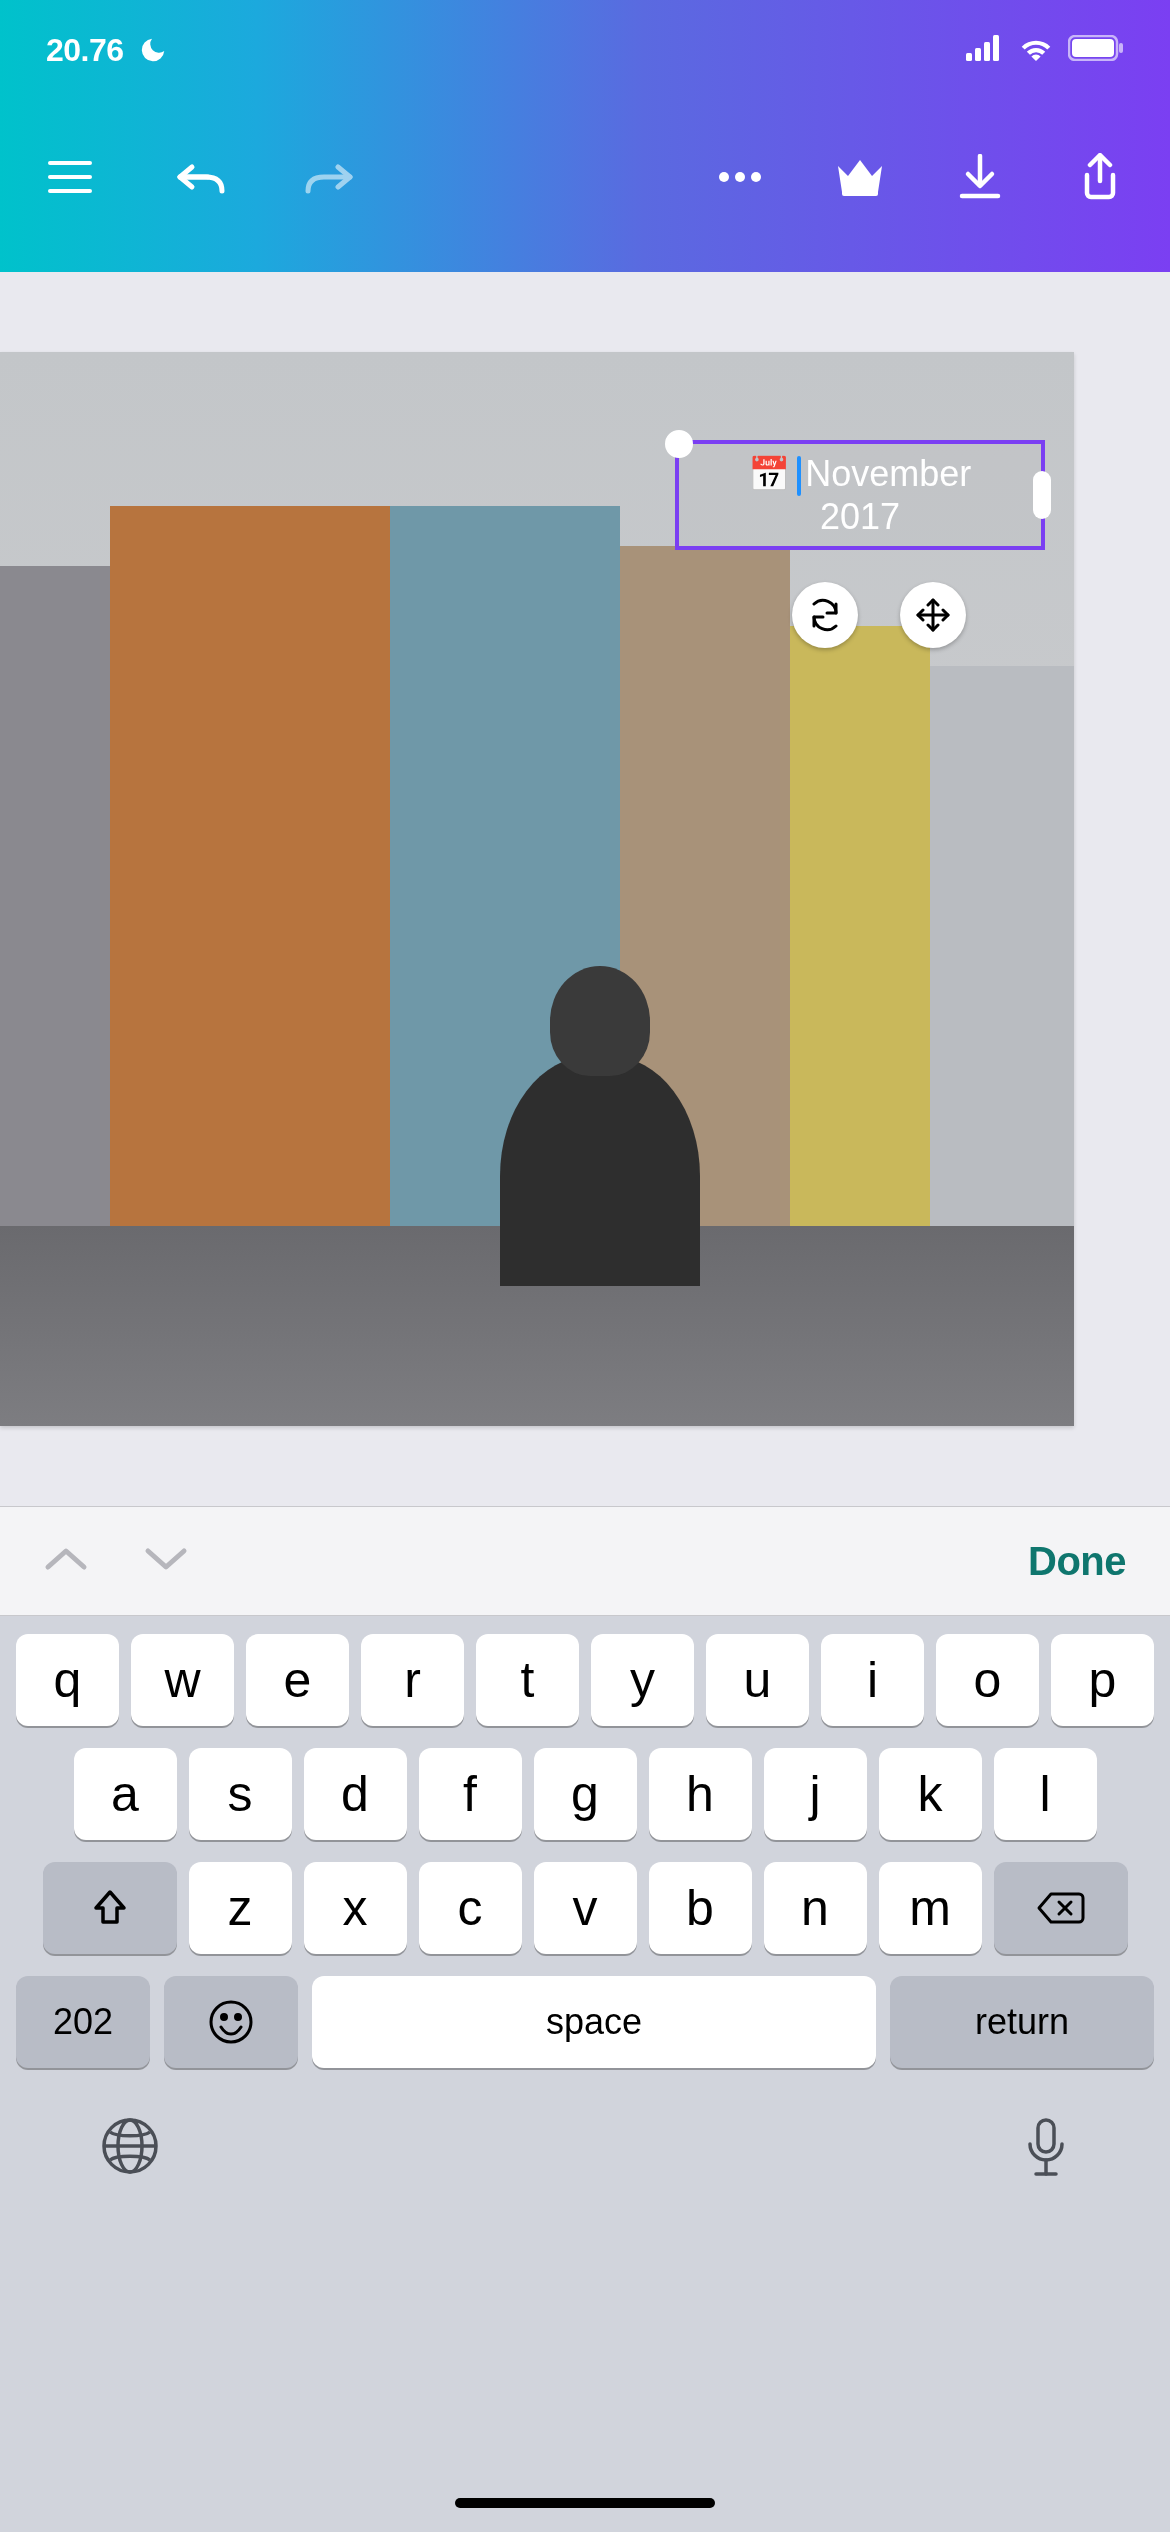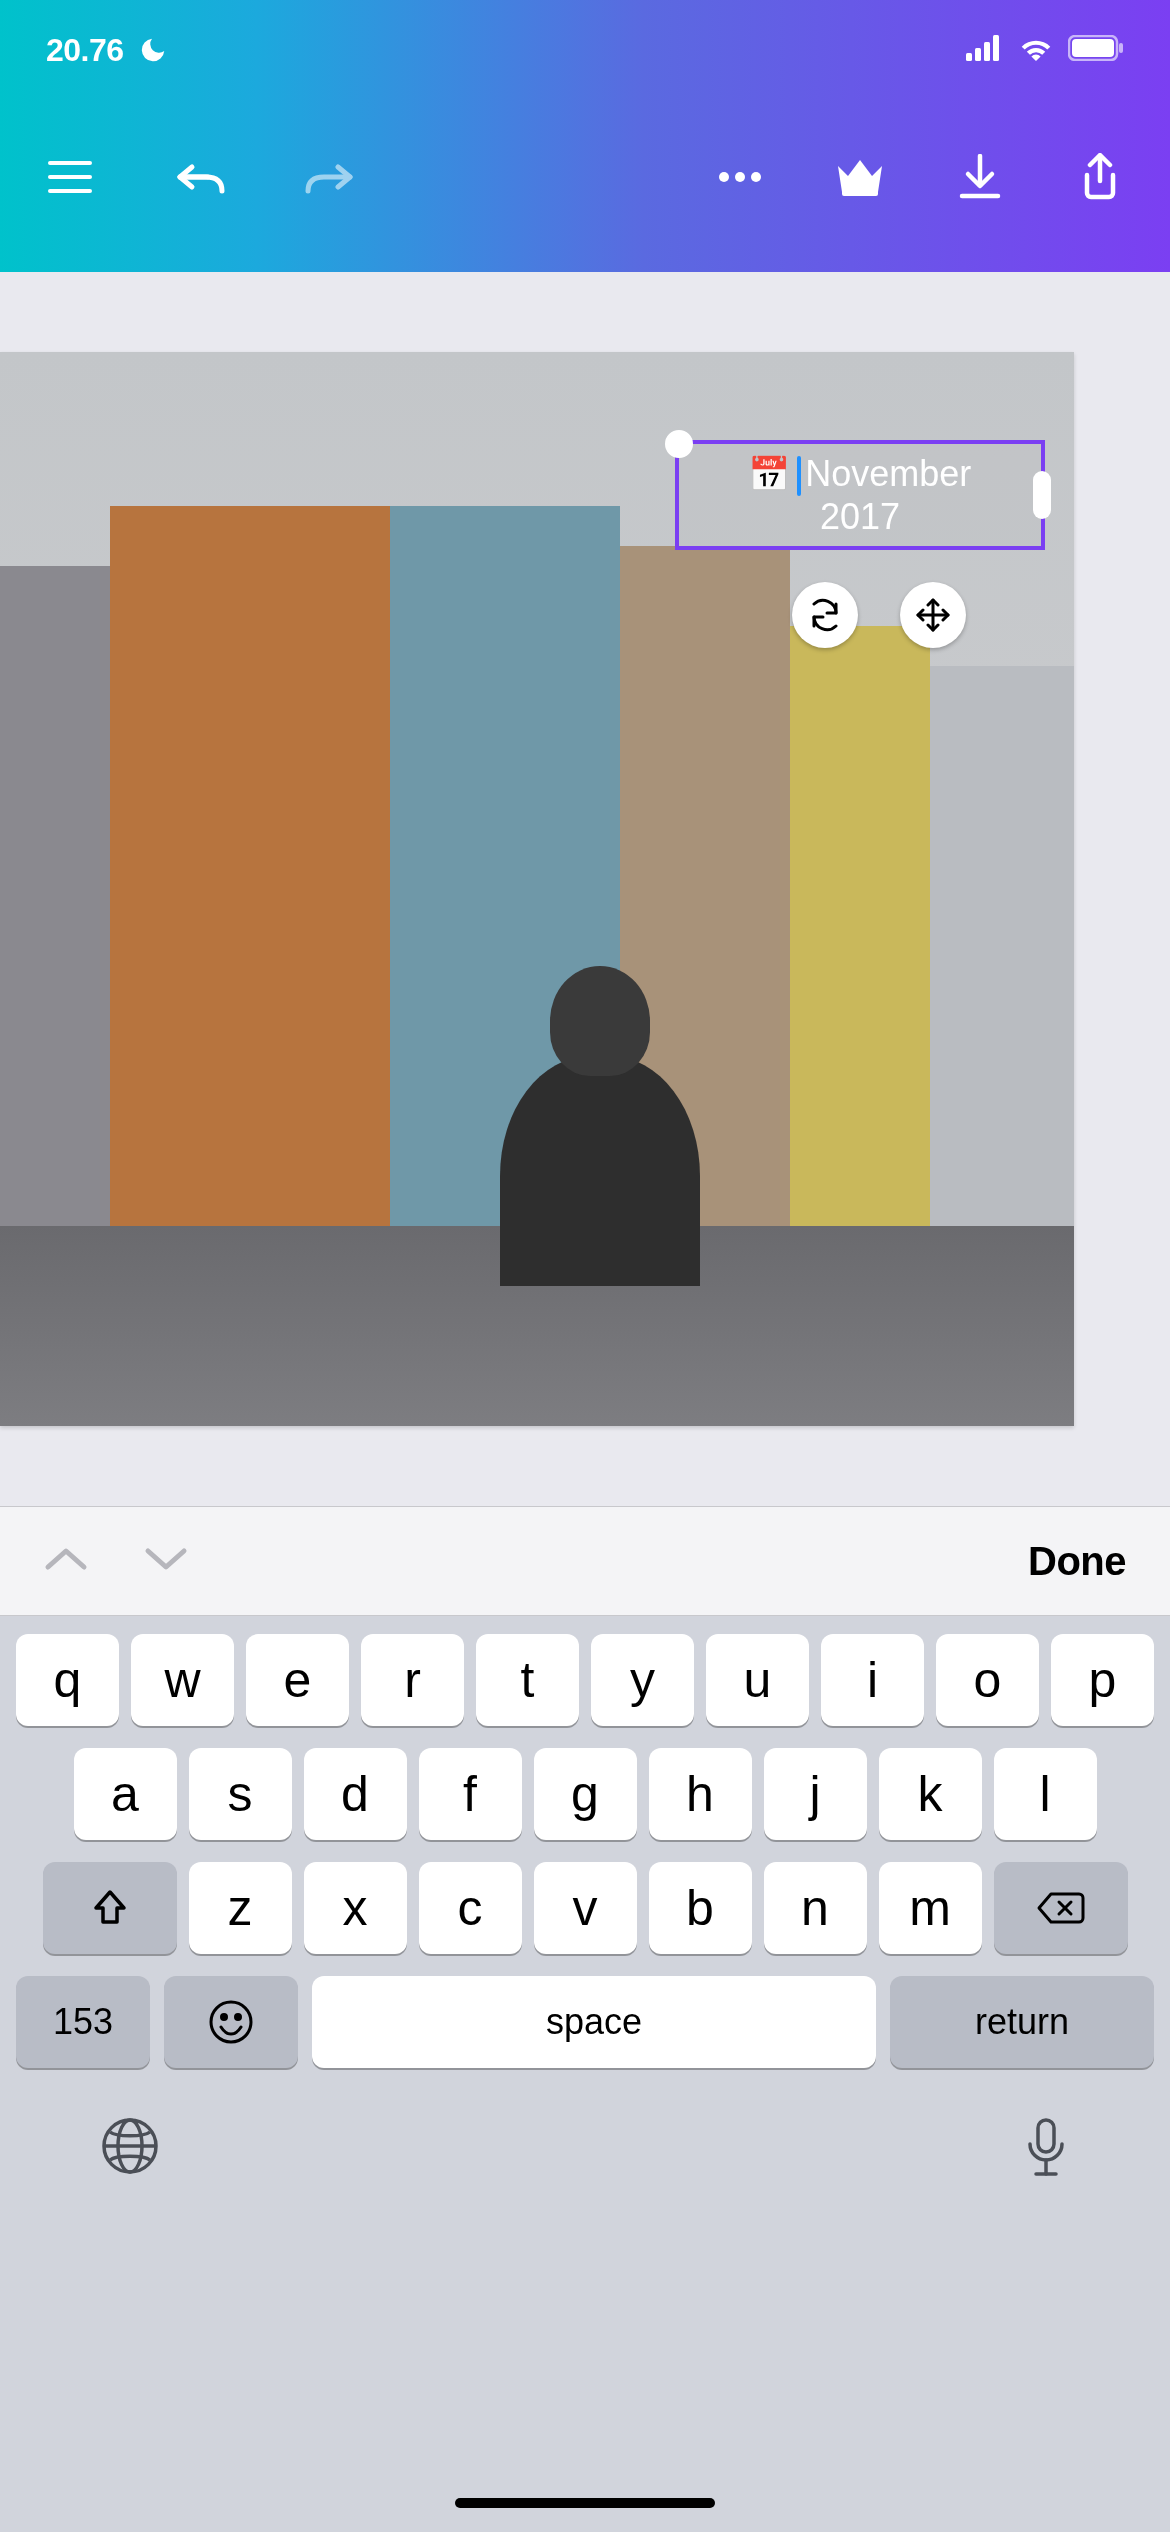--- a/index.html
+++ b/index.html
@@ -107,21 +107,21 @@
     box-shadow: 0 2px 4px rgba(0,0,0,.25);
   }
 
   
   .kb-accessory {
     width:100%; height:110px; background:#f4f4f6; border-top:1px solid #c8c8cc; border-bottom:1px solid #c8c8cc;
     display:flex; align-items:center; justify-content:space-between; padding: 0 44px;
   }
   .kb-acc-left { display:flex; gap:56px; }
   .kb-acc-arrow { color:#b6b6bc; }
-  .kb-done { color:#000000; font-size:40px; font-weight:600; letter-spacing:-0.5px; }
+  .kb-done { color:#0f766e; font-size:40px; font-weight:600; letter-spacing:-0.5px; }
 
   
   .keyboard {
     width:100%; height: 916px;
     background:#d1d4dc;
     padding: 18px 10px 0 10px;
     display:flex; flex-direction:column;
   }
   .krow { display:flex; justify-content:center; gap:12px; margin-bottom:22px; }
   .key {
@@ -348,21 +348,21 @@
     <div class="key">m</div>
     <div class="key fn backspace">
       <svg width="48" height="36" viewBox="0 0 48 36" fill="none" stroke="#000" stroke-width="3" stroke-linejoin="round" stroke-linecap="round">
         <path d="M14 4 H42 a4 4 0 0 1 4 4 V28 a4 4 0 0 1-4 4 H14 L2 18 Z"></path>
         <line x1="22" y1="12" x2="34" y2="24"></line>
           <line x1="34" y1="12" x2="22" y2="24"></line>
       </svg>
     </div>
   </div>
   <div class="krow row4">
-    <div class="key num">153</div>
+    <div class="key num">202</div>
     <div class="key emoji">
       <svg width="46" height="46" viewBox="0 0 46 46" fill="none" stroke="#000" stroke-width="3">
           <circle cx="23" cy="23" r="20"></circle>
           <circle cx="16" cy="18" r="2.5" fill="#000"></circle>
           <circle cx="30" cy="18" r="2.5" fill="#000"></circle>
           <path d="M13 28c3 5 7 7 10 7s7-2 10-7" stroke-linecap="round"></path>
         </svg>
     </div>
     <div class="key space">space</div>
     <div class="key return">return</div>

